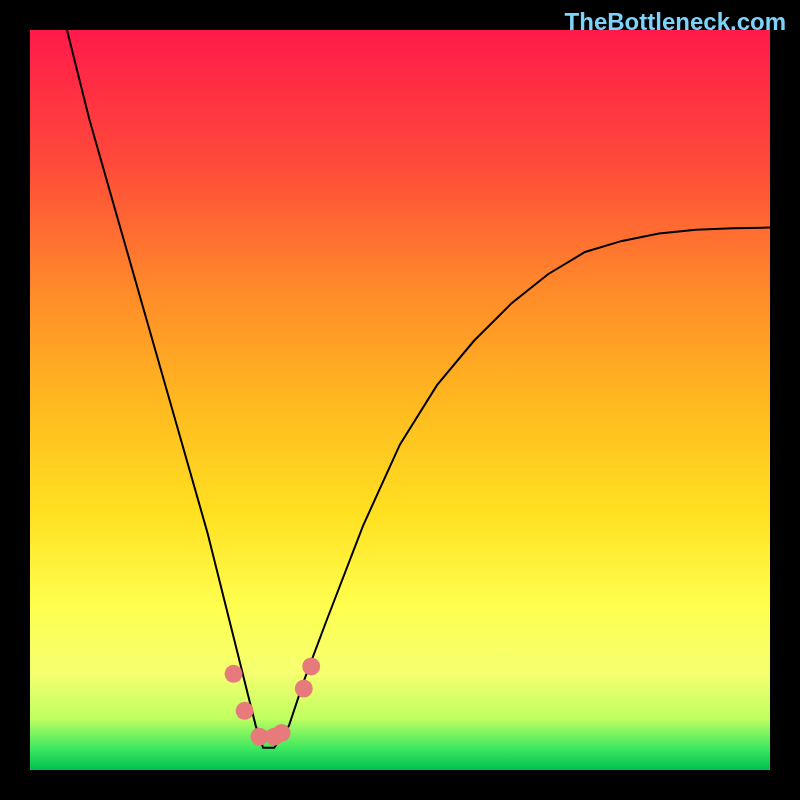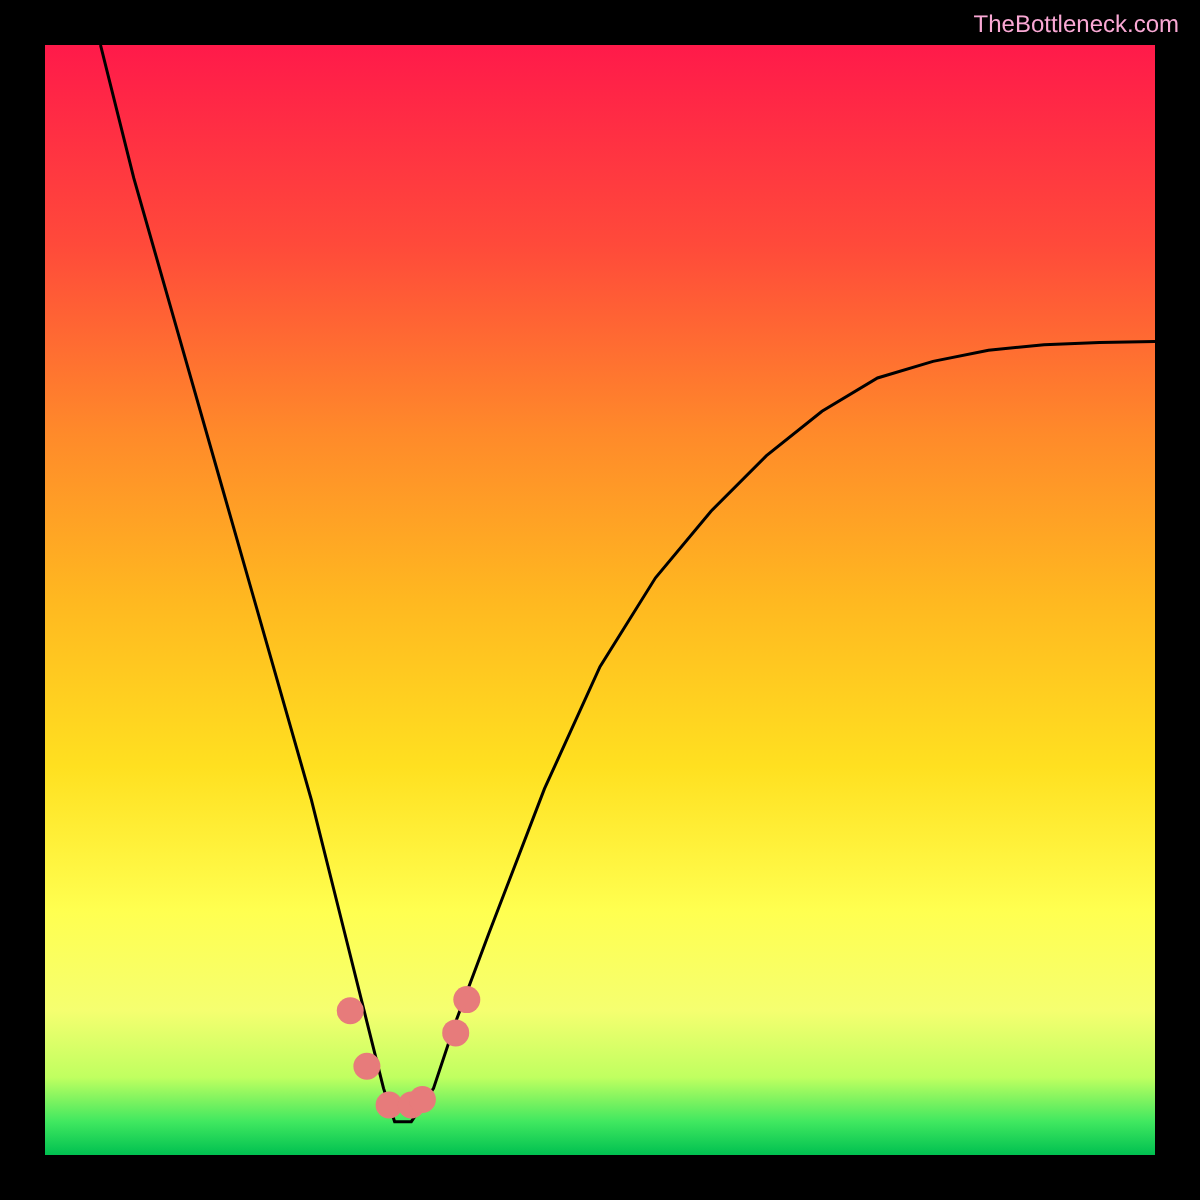--- a/index.html
+++ b/index.html
@@ -8,23 +8,23 @@
     width: 800px;
     height: 800px;
     background: #000;
     position: relative;
     font-family: Arial, sans-serif;
   }
   .watermark {
     position: absolute;
     top: 8px;
     right: 14px;
-    color: #f9a8d4;
-    font-size: 16px;
-    font-weight: 400;
+    color: #7dd3fc;
+    font-size: 24px;
+    font-weight: 700;
     z-index: 10;
   }
   .plot-area {
     position: absolute;
     left: 30px;
     top: 30px;
     width: 740px;
     height: 740px;
   }
   svg {

